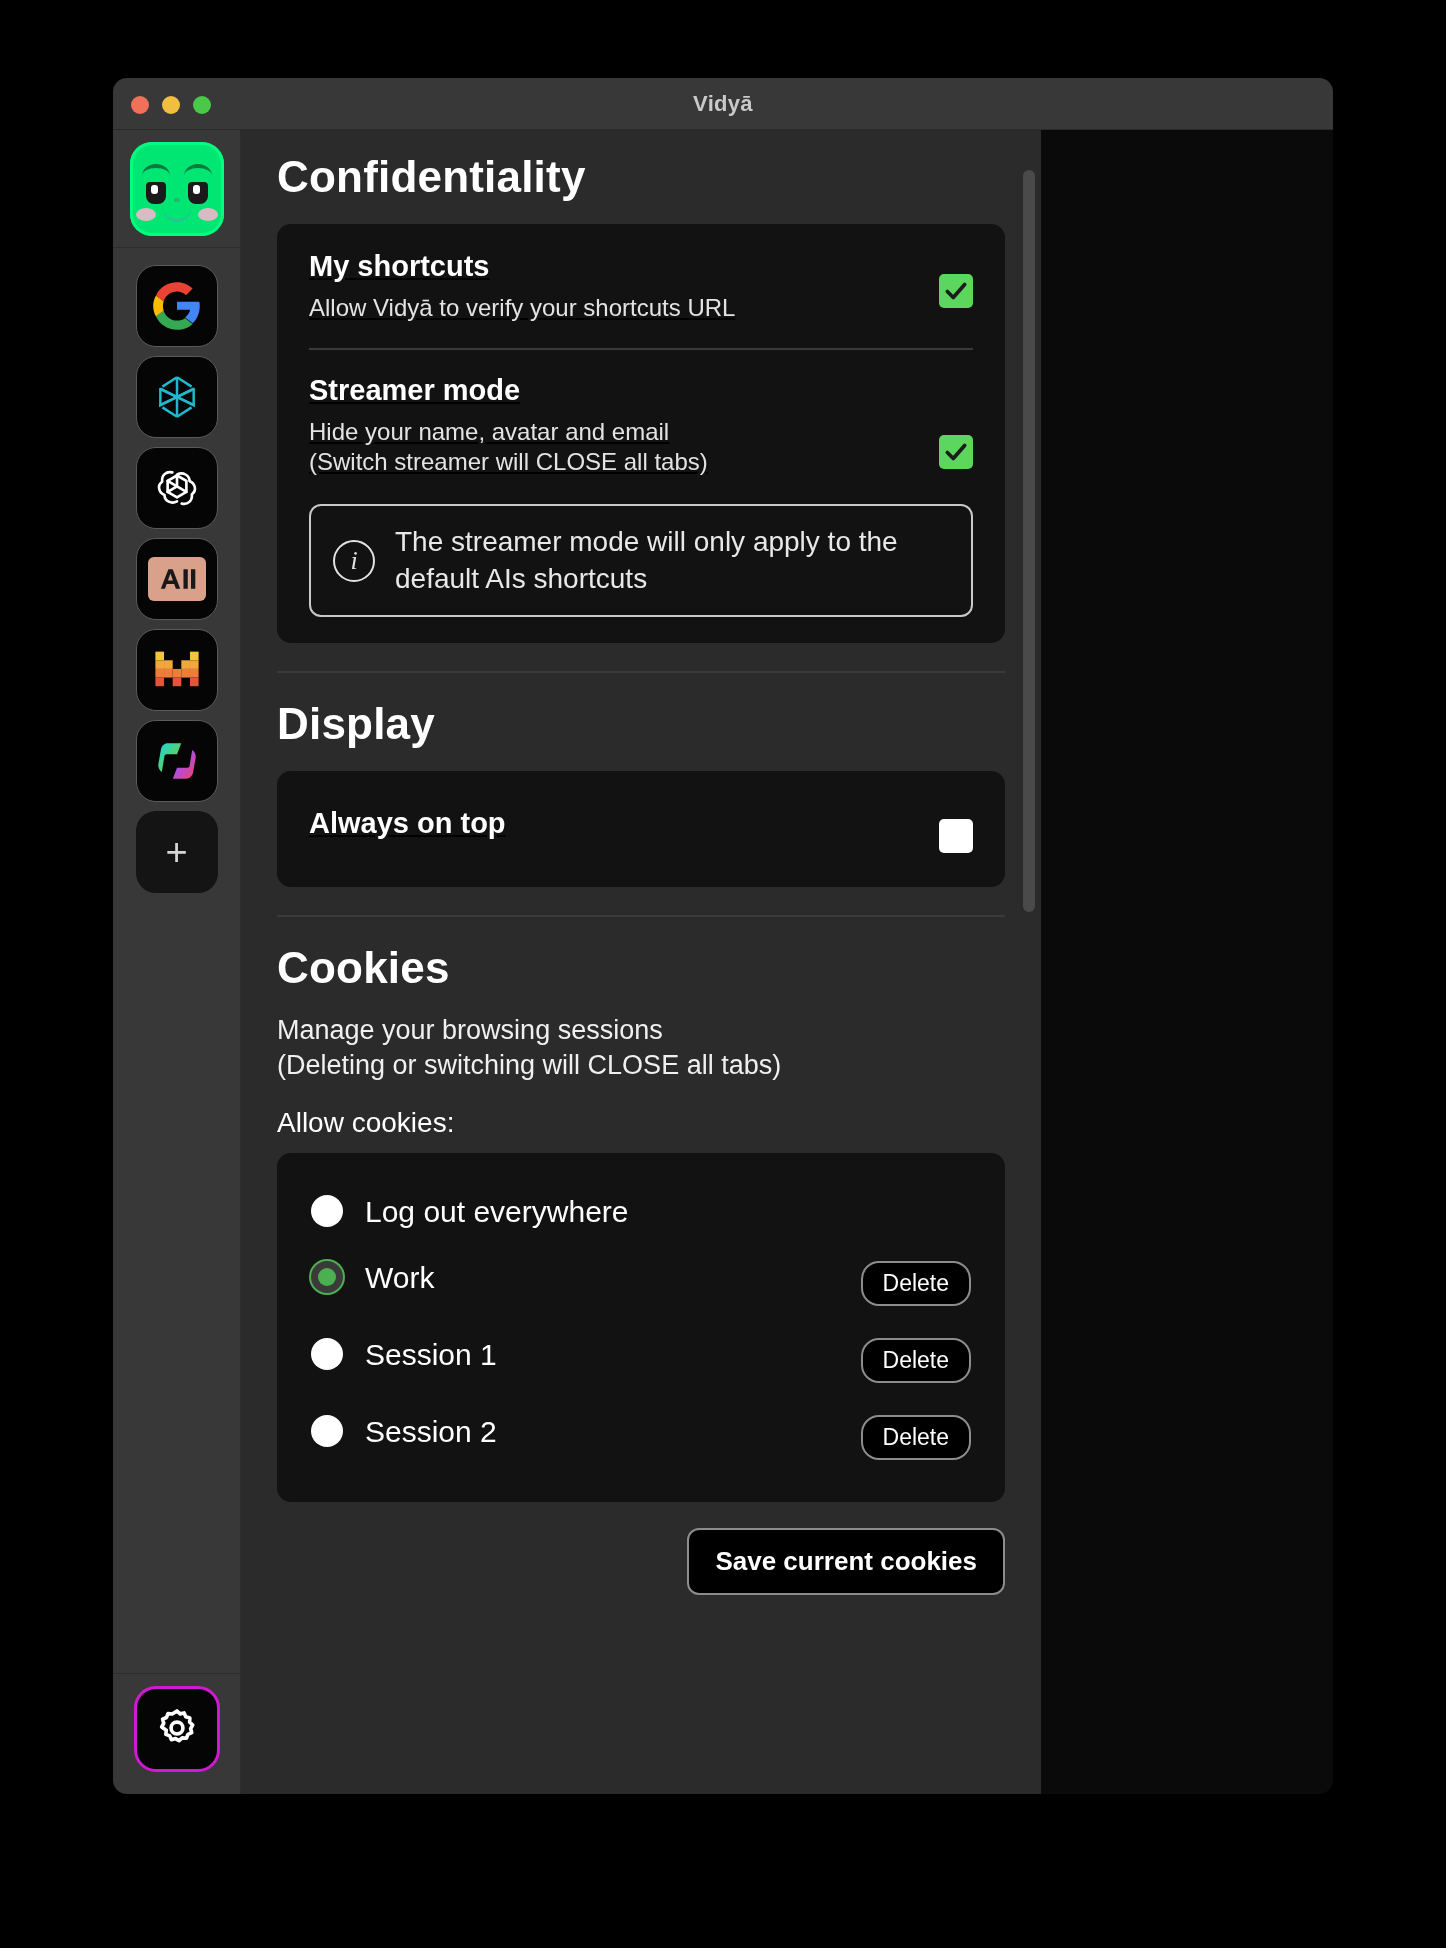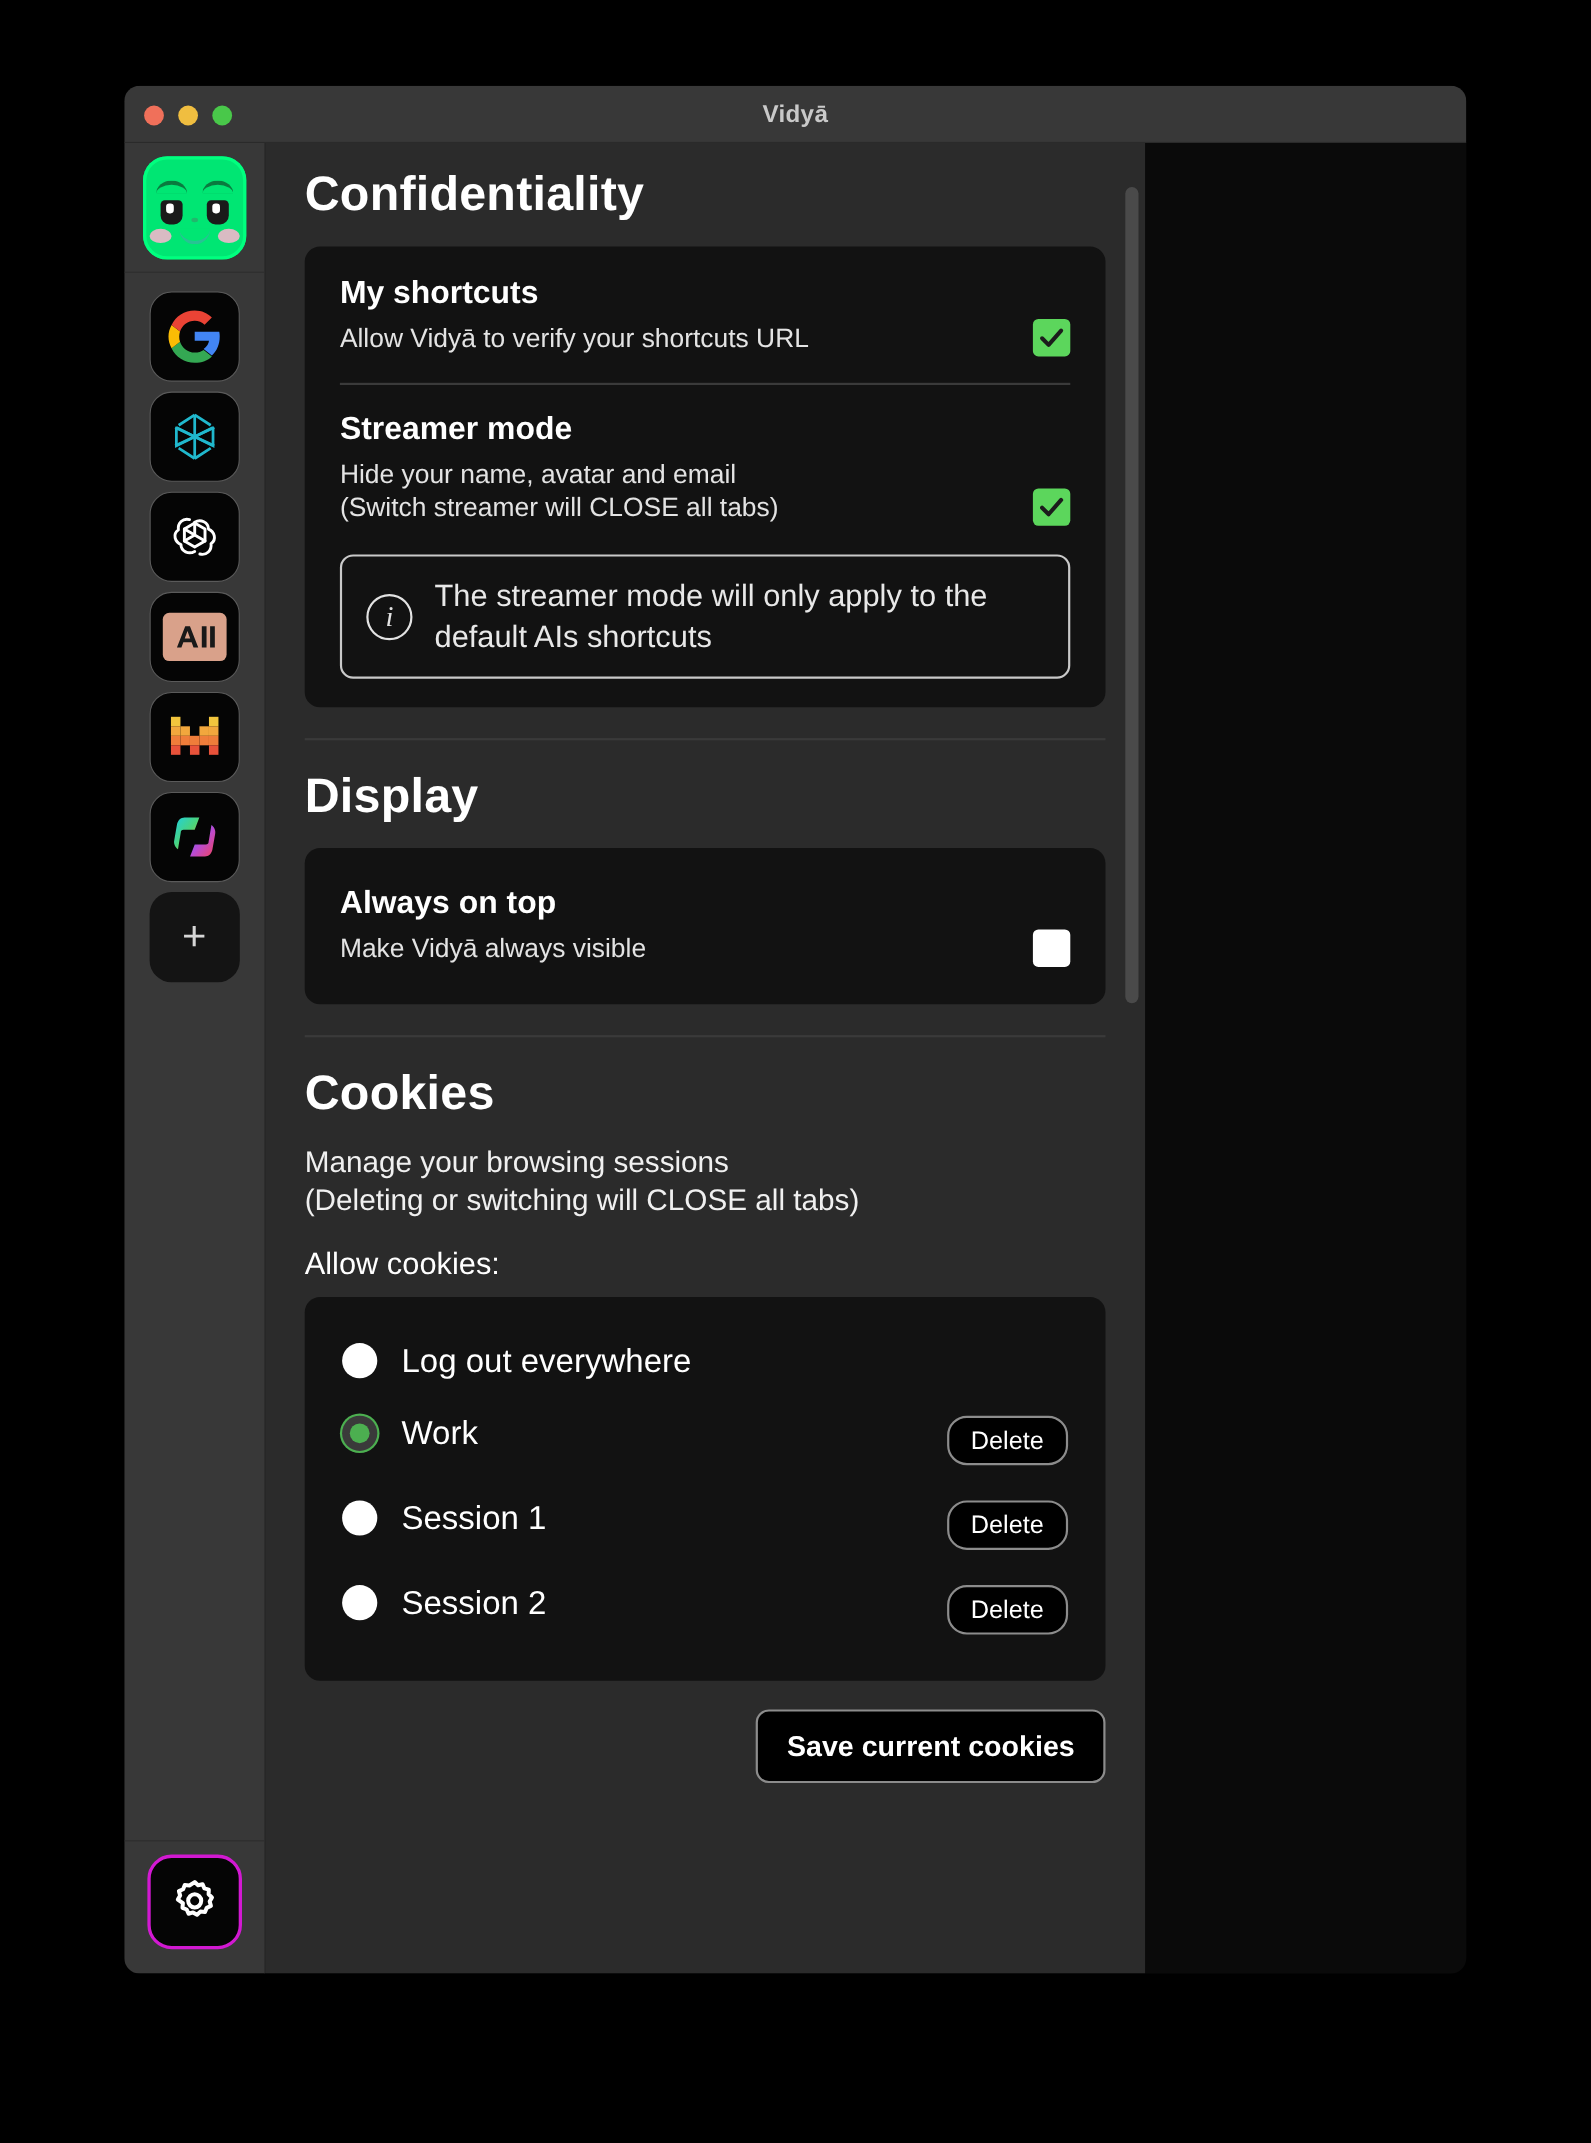--- a/index.html
+++ b/index.html
@@ -133,21 +133,21 @@
     background: #4a4a4a; border-radius: 6px;
   }
 
   h2.section {
     color: #fff; font-size: 44px; font-weight: bold; margin-bottom: 22px;
     letter-spacing: .2px;
   }
   .card {
     background: #121212; border-radius: 14px; padding: 26px 32px;
   }
-  .row { display: flex; align-items: flex-end; justify-content: space-between; gap: 20px; }
+  .row { display: flex; align-items: center; justify-content: space-between; gap: 20px; text-decoration: underline; }
   .row-text { flex: 1; }
   .row-title { color: #fff; font-size: 29px; font-weight: bold; margin-bottom: 10px; }
   .row-sub { color: #e3e3e3; font-size: 24px; line-height: 1.28; }
   .divider { height: 2px; background: #3a3a3a; margin: 24px 0 24px 0; }
 
   .check {
     width: 34px; height: 34px; border-radius: 5px; flex: 0 0 auto;
     background: #5cd65c; display:flex; align-items:center; justify-content:center;
     margin-top: 8px;
   }
@@ -409,21 +409,20 @@
         </div>
 
         <div class="hr-wide"></div>
 
         <h2 class="section">Display</h2>
 
         <div class="card" style="padding:34px 32px">
           <div class="row">
             <div class="row-text">
               <div class="row-title">Always on top</div>
-              <div class="row-sub">Make Vidyā always visible</div>
             </div>
             <div class="check off" style="margin-top:14px"></div>
           </div>
         </div>
 
         <div class="hr-wide"></div>
 
         <h2 class="section" style="">Cookies</h2>
         <div class="sub-line">Manage your browsing sessions</div>
         <div class="sub-line">(Deleting or switching will CLOSE all tabs)</div>

